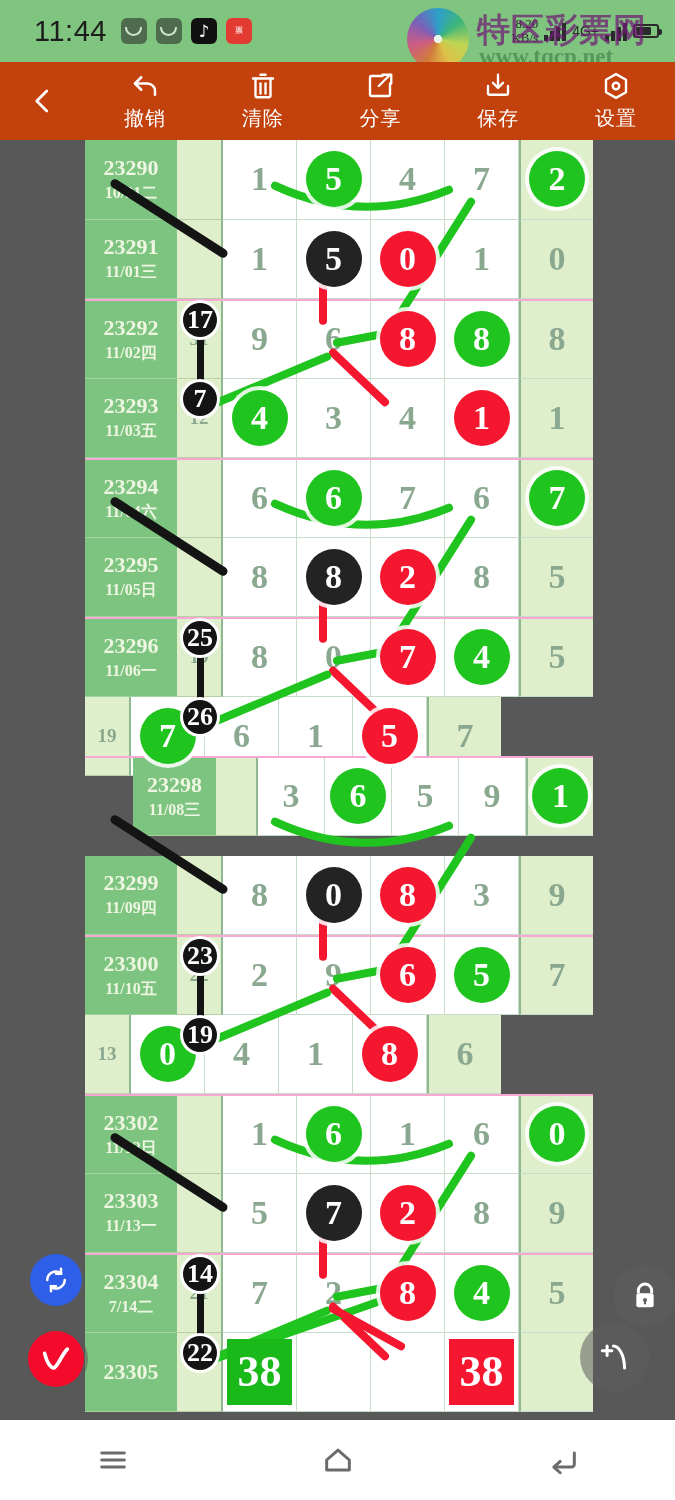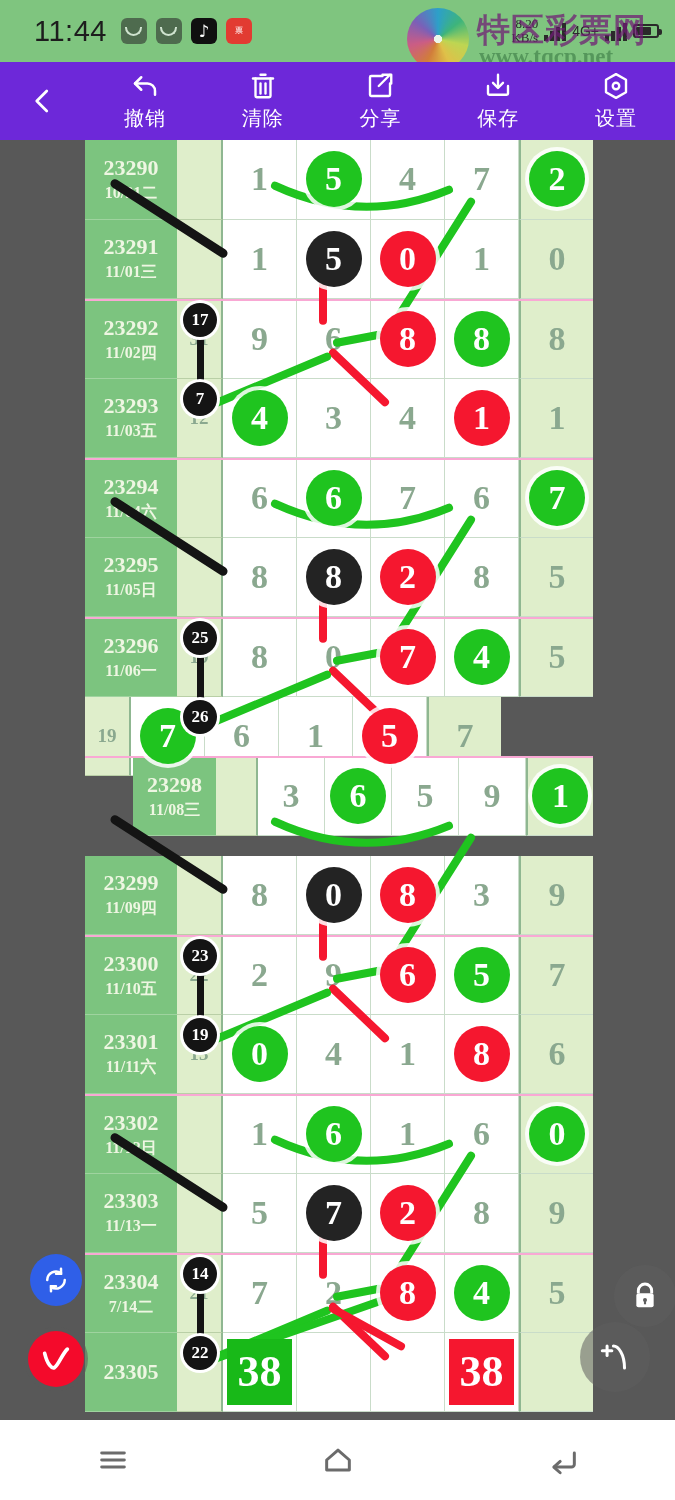--- a/index.html
+++ b/index.html
@@ -67,21 +67,21 @@
   }
   .wm-url{
     position:absolute; left:72px; top:42px;
     font-family:"Liberation Serif", serif; font-size:23px; font-weight:bold;
     color:#4a8b52; opacity:.78; white-space:nowrap;
   }
 
   
   .toolbar{
     position:absolute; left:0; top:62px; width:675px; height:78px;
-    background:#6d28d9; display:flex; align-items:center;
+    background:#c2410c; display:flex; align-items:center;
   }
   .tb-back{
     width:86px; display:flex; align-items:center; justify-content:center;
     height:100%;
   }
   .tb-back svg{ width:30px;height:30px; }
   .tb-item{
     flex:1; height:100%; display:flex; flex-direction:column;
     align-items:center; justify-content:center; gap:4px;
   }
@@ -165,21 +165,21 @@
     position:absolute; left:0; top:0; width:508px; height:1280px;
     pointer-events:none; z-index:4;
   }
   .connectors-top{ z-index:6; }
 
   
   .mini{
     position:absolute; width:34px;height:34px;border-radius:50%;
     background:#141414; color:#fff; display:flex; align-items:center;
     justify-content:center; font-family:"Liberation Serif",serif;
-    font-weight:bold; font-size:17px; z-index:9;
+    font-weight:bold; font-size:26px; z-index:9;
     box-shadow:0 0 0 3px #ffffff;
   }
 
   
   .fab{
     position:absolute; border-radius:50%; display:flex; align-items:center;
     justify-content:center; z-index:20;
   }
   .fab-refresh{ left:30px; top:1254px; width:52px;height:52px; background:#2f5fe8; }
   .fab-check{ left:24px; top:1327px; width:64px;height:64px; background:rgba(90,90,90,.55); }
@@ -545,24 +545,20 @@
           <span class="ball red">6</span>
         </div>
         <div class="c-num">
           <span class="ball green">5</span>
         </div>
         <div class="c-num last">
           <span class="digit">7</span>
         </div>
       </div>
       <div class="row" style="top: 874.5px;">
-        <div class="c-issue">
-         <div class="issue-no">23301</div>
-         <div class="issue-date">11/11六</div>
-       </div>
        <div class="c-miss">
          <span class="miss-val">13</span>
        </div>
         <div class="c-num">
           <span class="ball green">0</span>
         </div>
         <div class="c-num">
           <span class="digit">4</span>
         </div>
         <div class="c-num">

